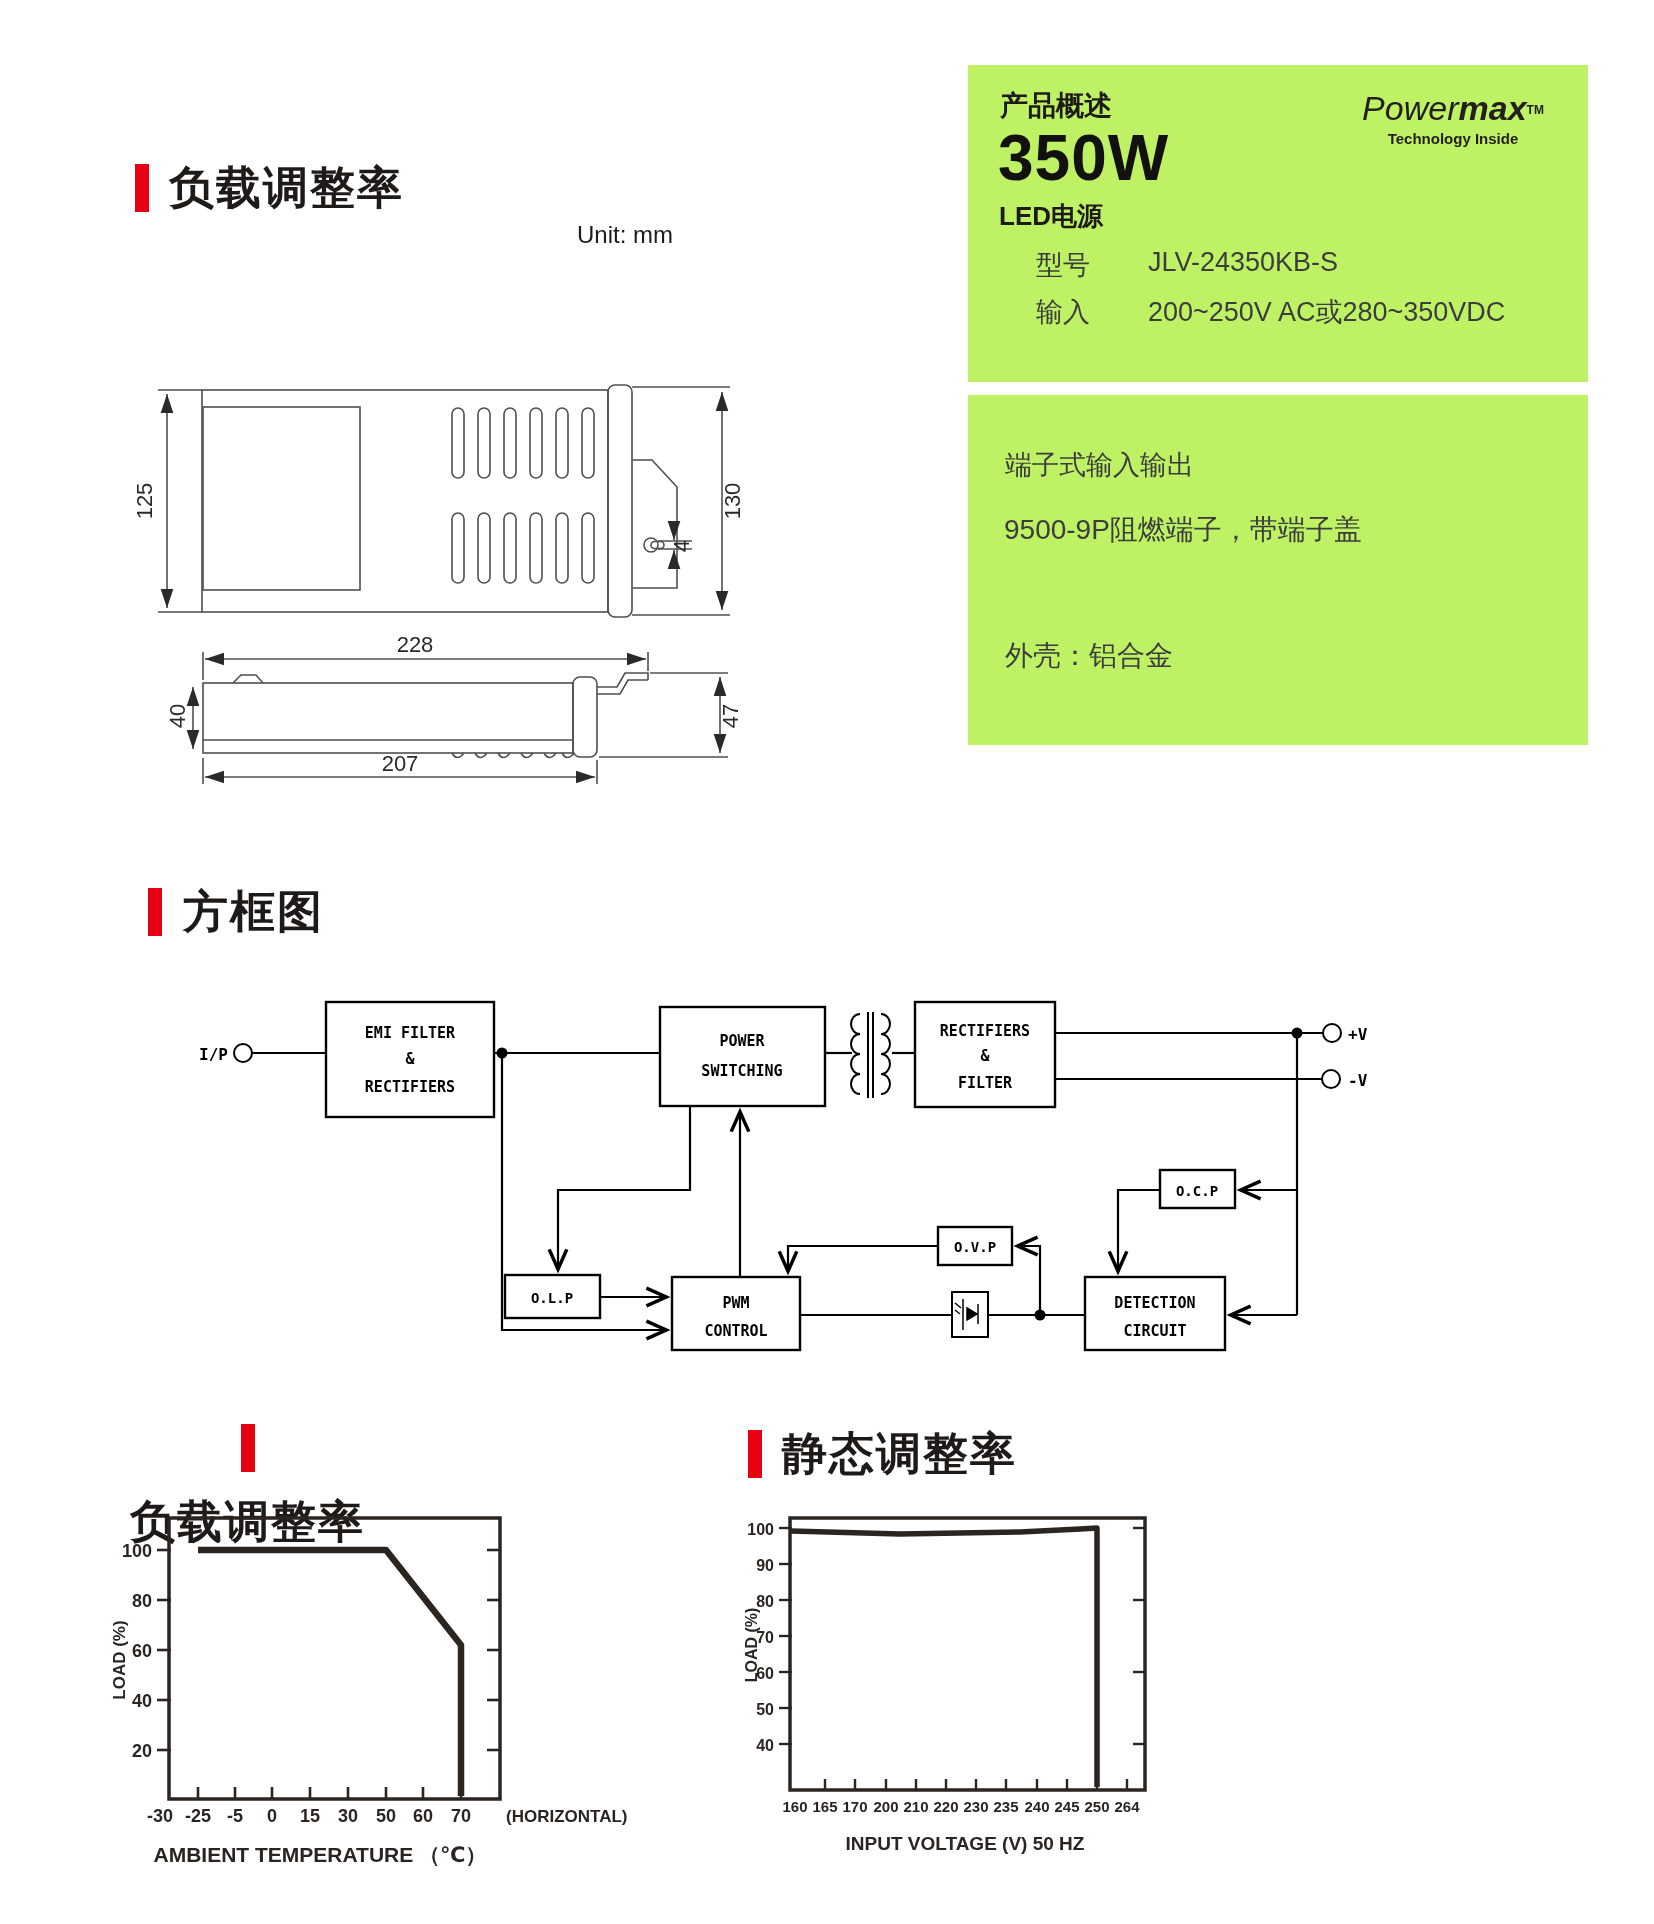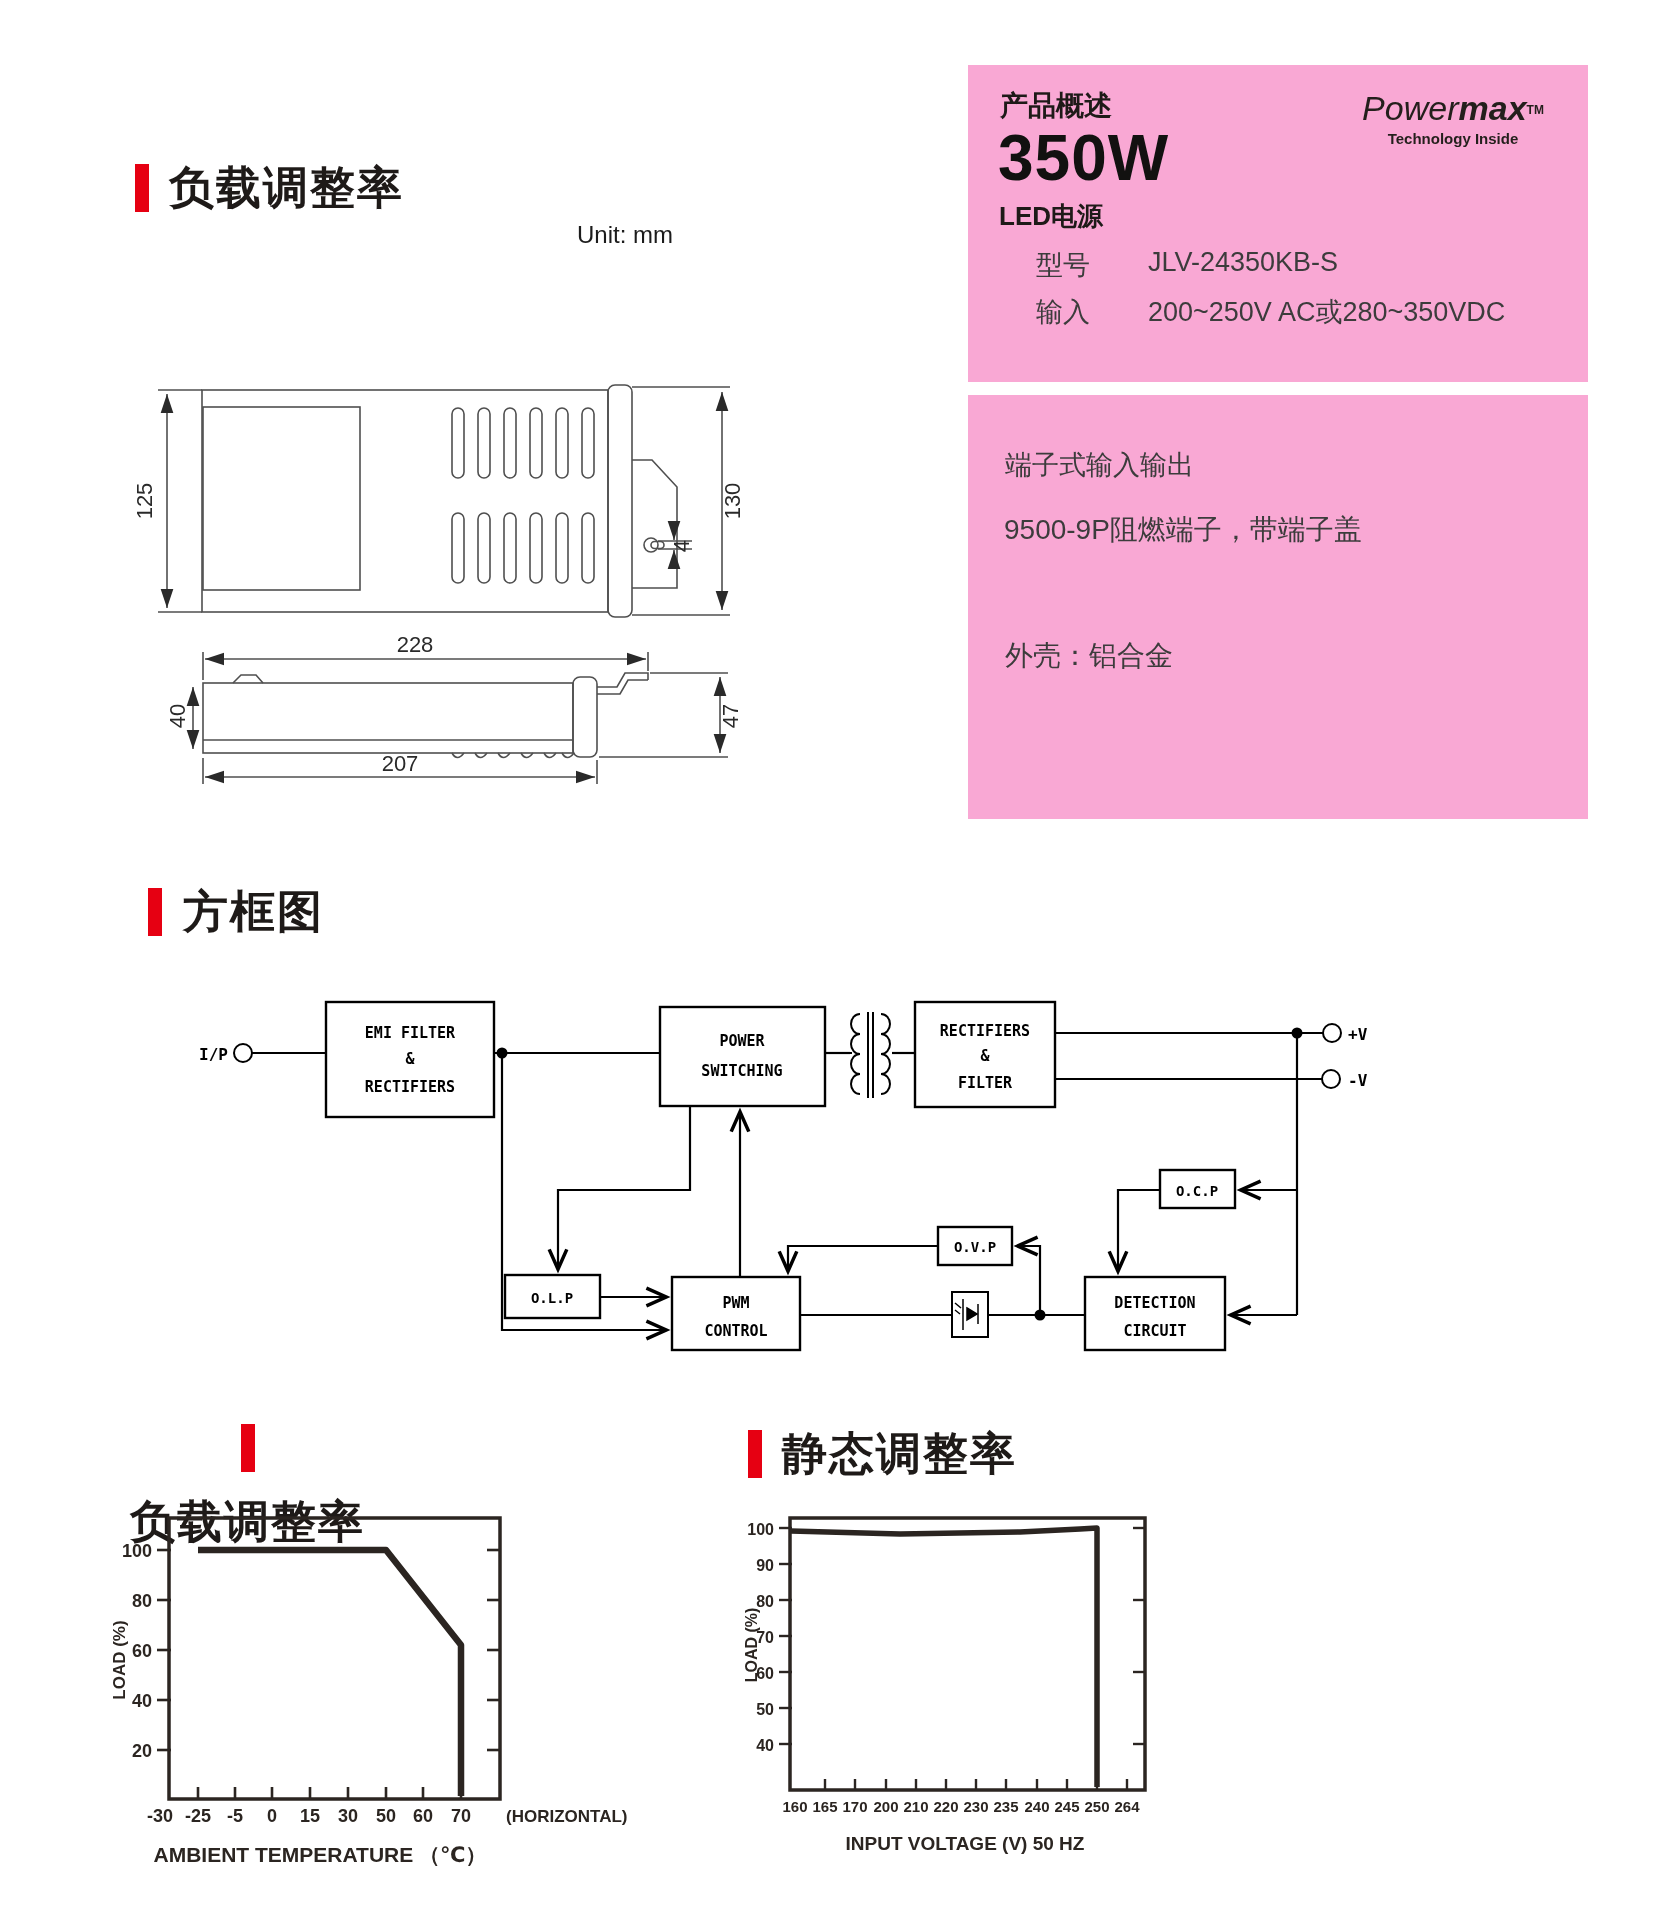--- a/index.html
+++ b/index.html
@@ -1,21 +1,21 @@
 <!DOCTYPE html>
 <html><head>
 <meta charset="utf-8">
 <style>
   html,body{margin:0;padding:0;background:#fff;}
   body{width:1654px;height:1924px;position:relative;font-family:"Liberation Sans","DejaVu Sans",sans-serif;color:#1c1c1c;overflow:hidden;}
   .abs{position:absolute;}
   .sec-title{position:absolute;display:flex;align-items:center;gap:20px;}
   .sec-bar{width:14px;height:48px;background:#e60012;}
   .sec-text{font-size:45px;font-weight:700;color:#1e1a18;letter-spacing:2px;}
-  .graybox{position:absolute;background:#f9a8d4;}
+  .graybox{position:absolute;background:#bef264;}
   .ov-label{position:absolute;font-weight:700;color:#3a3a3a;}
   svg text{font-family:"Liberation Sans","DejaVu Sans",sans-serif;}
   .dimtxt{font-size:22px;fill:#2a2a2a;}
   .blocktxt{font-family:"DejaVu Sans Mono","Liberation Mono",monospace;font-weight:700;fill:#000;}
   .axis-lab{font-weight:700;fill:#2b2521;}
 </style>
 </head>
 <body>
 
 <div class="sec-title" style="left:135px;top:158px;">
@@ -126,21 +126,21 @@
       <span style="width:112px;">型号</span>
       <span>JLV-24350KB-S</span>
     </div>
     <div style="display:flex;margin-bottom:11px;">
       <span style="width:112px;">输入</span>
       <span>200~250V AC或280~350VDC</span>
     </div>
   </div>
 </div>
 
-<div class="graybox" style="left:968px;top:395px;width:620px;height:424px;">
+<div class="graybox" style="left:968px;top:395px;width:620px;height:350px;">
   <div class="abs" style="left:37px;top:52px;font-size:27px;color:#3c3c3c;">端子式输入输出</div>
   <div class="abs" style="left:36px;top:116px;font-size:28px;color:#3c3c3c;">9500-9P阻燃端子，带端子盖</div>
   <div class="abs" style="left:37px;top:242px;font-size:28px;color:#3c3c3c;">外壳：铝合金</div>
 </div>
 
 <div class="sec-title" style="left:148px;top:882px;gap:21px;">
   <div class="sec-bar"></div>
   <span class="sec-text">方框图</span>
 </div>
 

